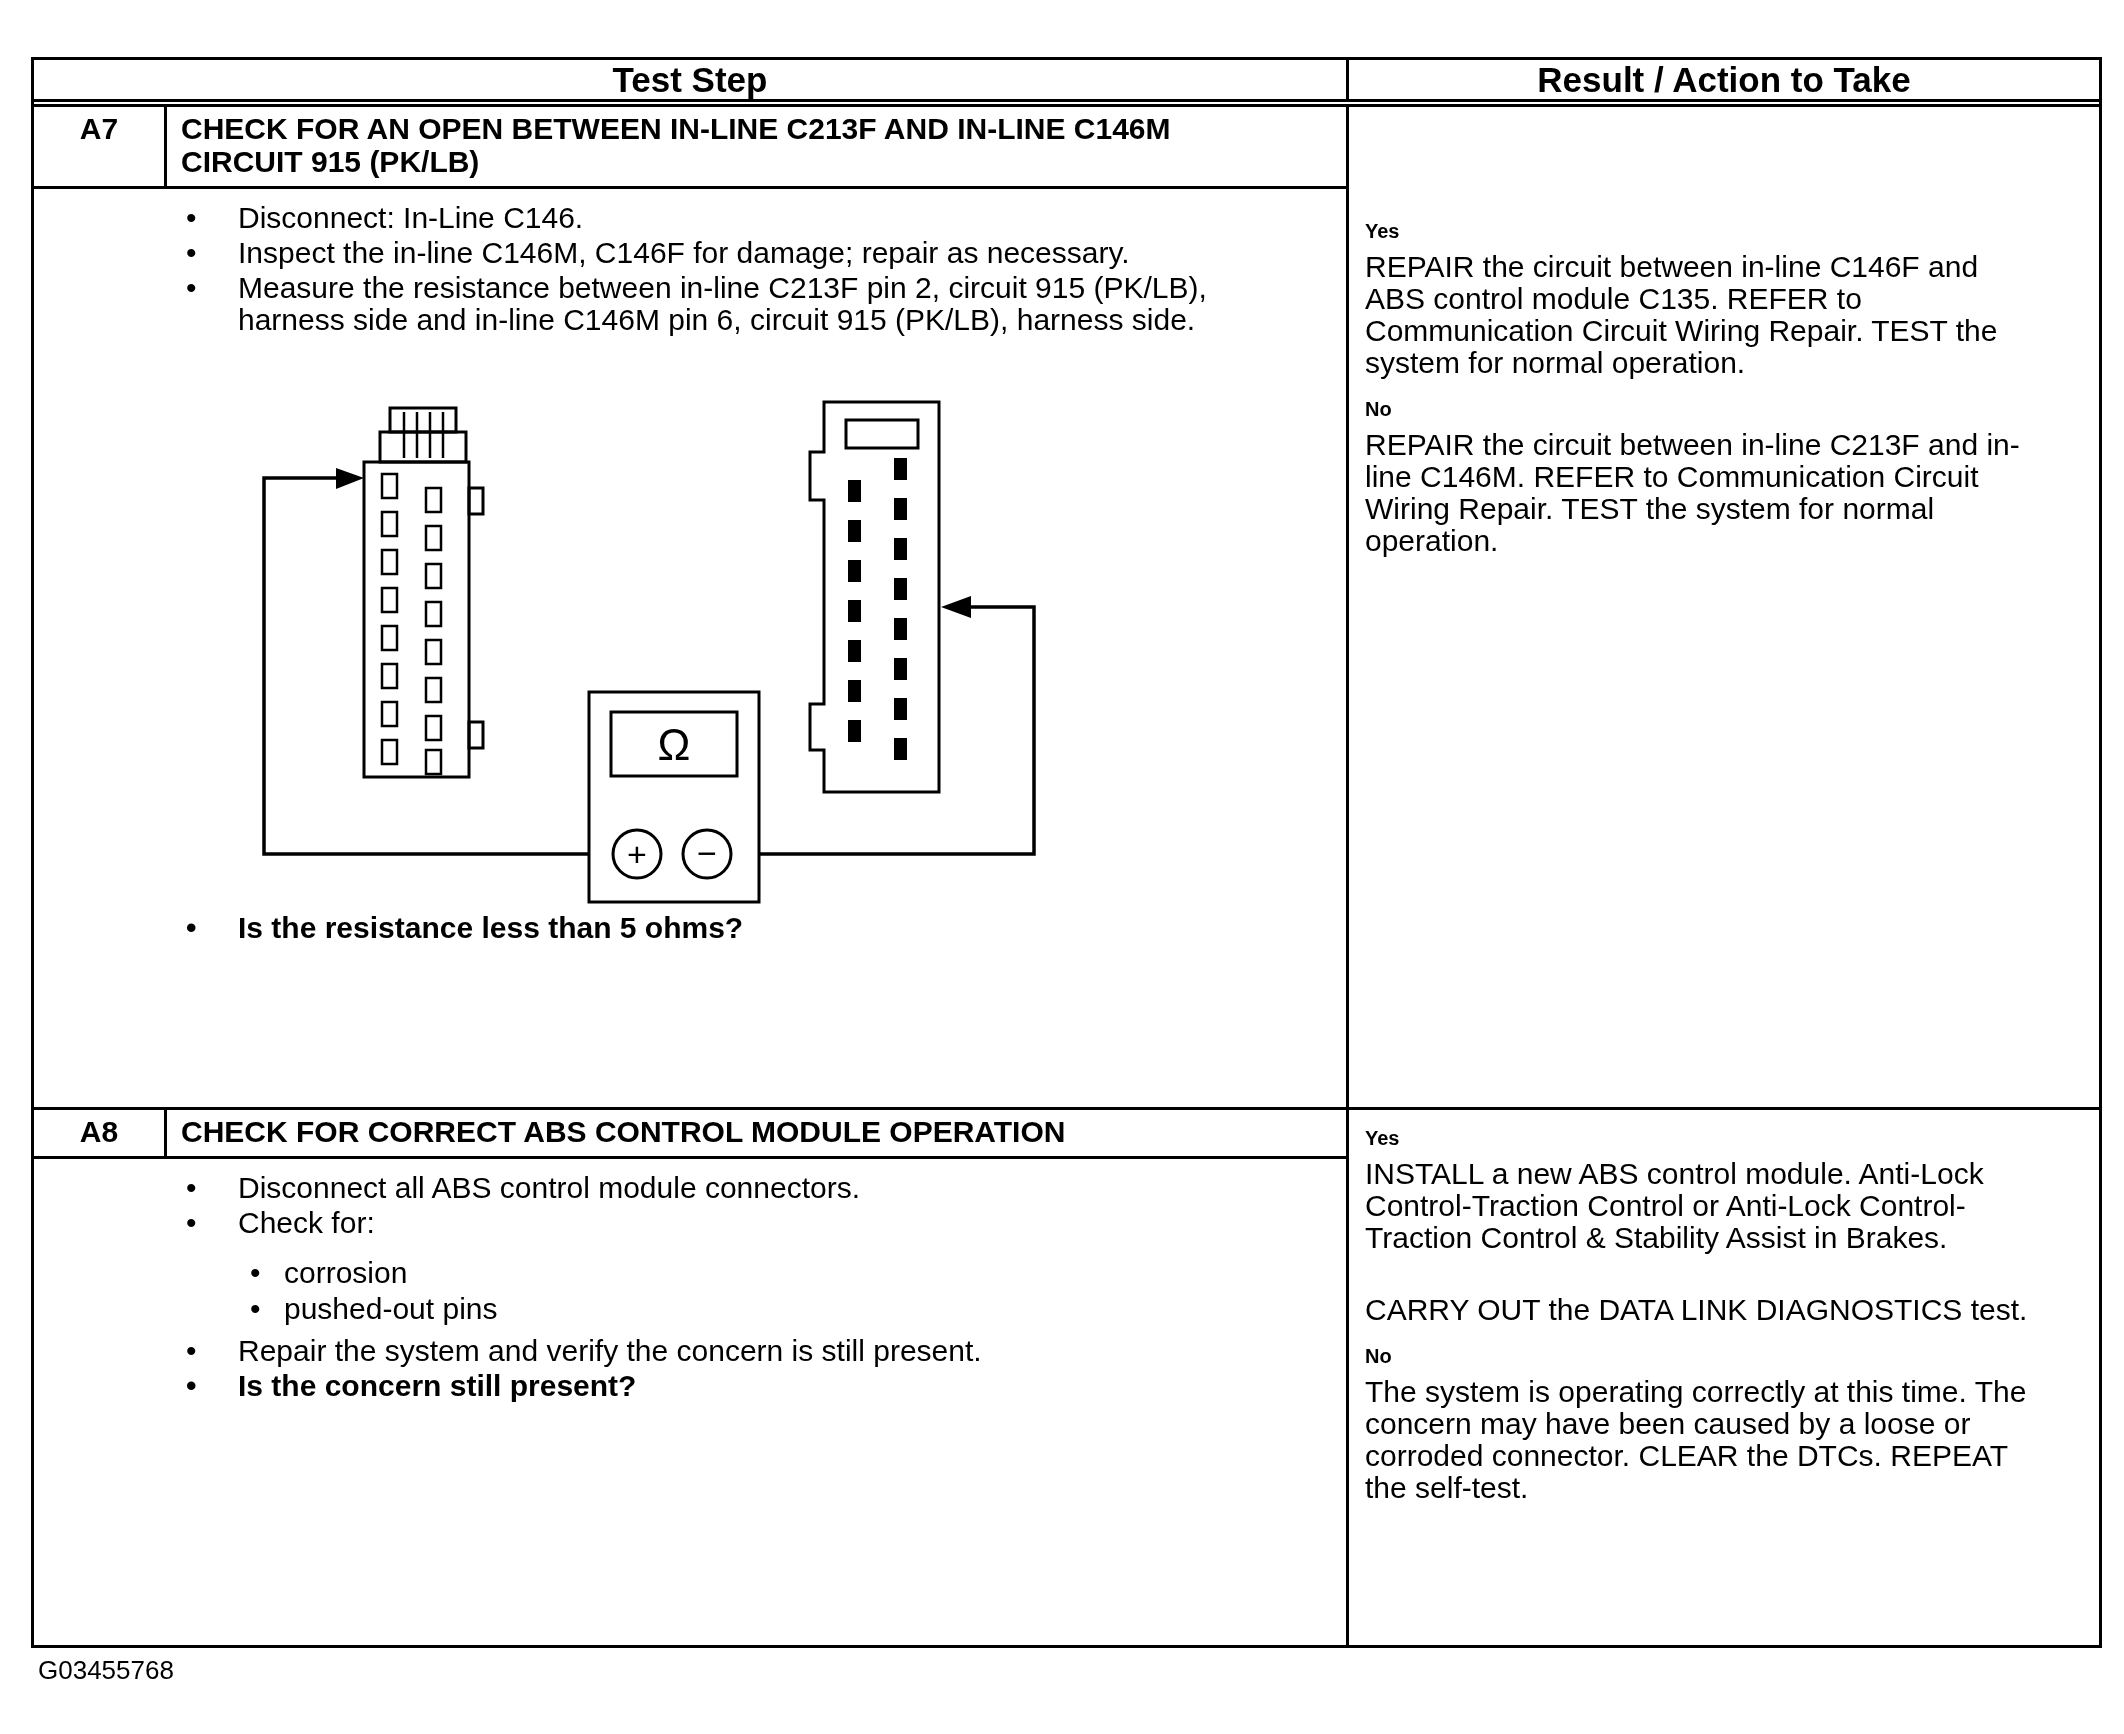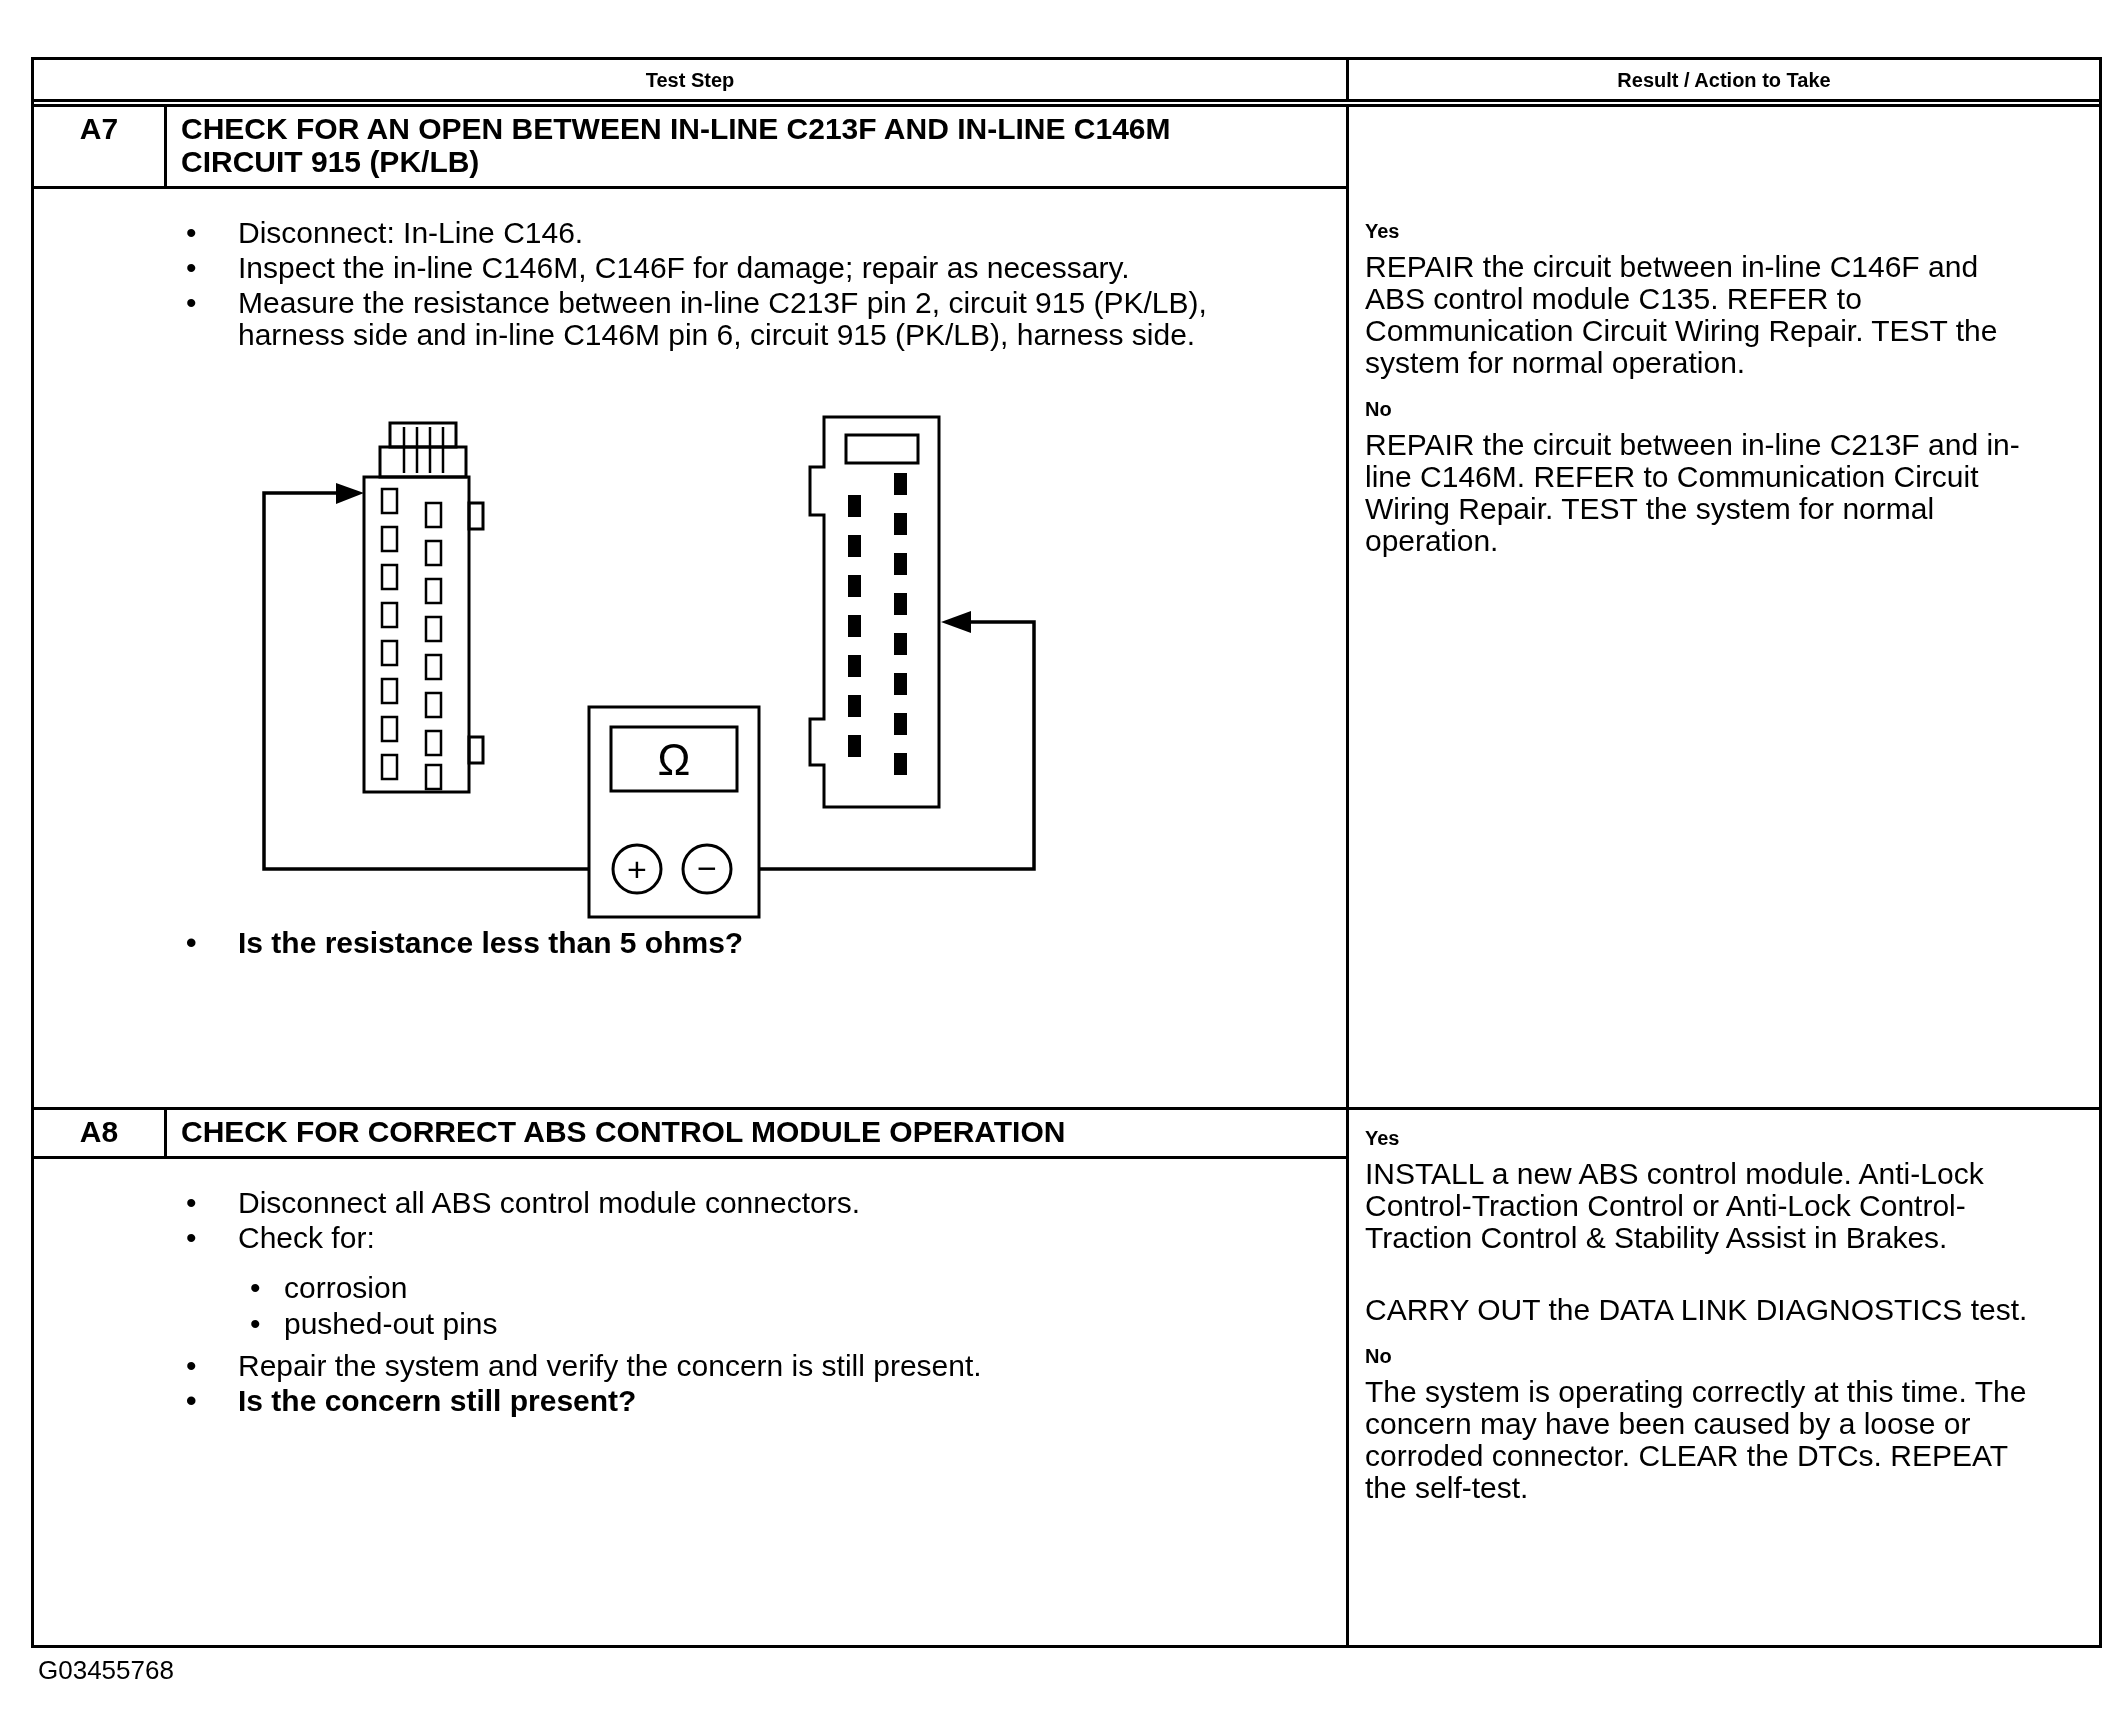--- a/index.html
+++ b/index.html
@@ -7,37 +7,37 @@
     width: 2124px; height: 1734px;
     background: #ffffff;
     color: #000000;
     font-family: "Liberation Sans", sans-serif;
   }
   .doc { position: relative; width: 2124px; height: 1734px; overflow: hidden; background: #ffffff; }
 
   .dtable { position: absolute; left: 31px; top: 57px; width: 2065px; border: 3px solid #000; }
 
   .thead { display: flex; border-bottom: 8px double #000; }
-  .th { font-weight: bold; font-size: 20px; line-height: 34px; text-align: center; padding: 3px 0 2px 0; }
+  .th { font-weight: bold; font-size: 35px; line-height: 34px; text-align: center; padding: 3px 0 2px 0; }
   .th-left { width: 1312px; border-right: 3px solid #000; }
   .th-right { flex: 1; }
 
   .trow { display: flex; align-items: stretch; }
   .row-a7 { border-bottom: 3px solid #000; min-height: 1000px; }
   .row-a8 { min-height: 535px; }
 
   .cell-left { width: 1312px; flex: 0 0 1312px; border-right: 3px solid #000; display: flex; flex-direction: column; }
   .cell-right { flex: 1; font-size: 30px; line-height: 32px; padding: 8px 58px 10px 16px; }
   .row-a7 .cell-right { padding-top: 104px; }
 
   .titlebar { display: flex; border-bottom: 3px solid #000; }
   .step-id { flex: 0 0 130px; width: 130px; border-right: 3px solid #000; font-weight: bold; font-size: 30px; text-align: center; padding-top: 5px; }
   .step-title { flex: 1; font-weight: bold; font-size: 30px; line-height: 33px; padding: 5px 100px 8px 14px; }
 
-  .step-body { font-size: 30px; line-height: 32px; padding: 28px 40px 16px 0; }
+  .step-body { font-size: 30px; line-height: 32px; padding: 13px 40px 16px 0; }
 
   ul.bullets { list-style: none; margin: 0; padding: 0 0 0 152px; }
   ul.bullets > li { position: relative; padding-left: 52px; margin-bottom: 3px; }
   ul.bullets > li::before { content: "\2022"; position: absolute; left: 0; top: 0; }
 
   ul.sub { list-style: none; margin: 18px 0 10px 12px; padding: 0; }
   ul.sub > li { position: relative; padding-left: 34px; margin-bottom: 4px; }
   ul.sub > li::before { content: "\2022"; position: absolute; left: 0; top: 0; }
 
   .question { font-weight: bold; }

